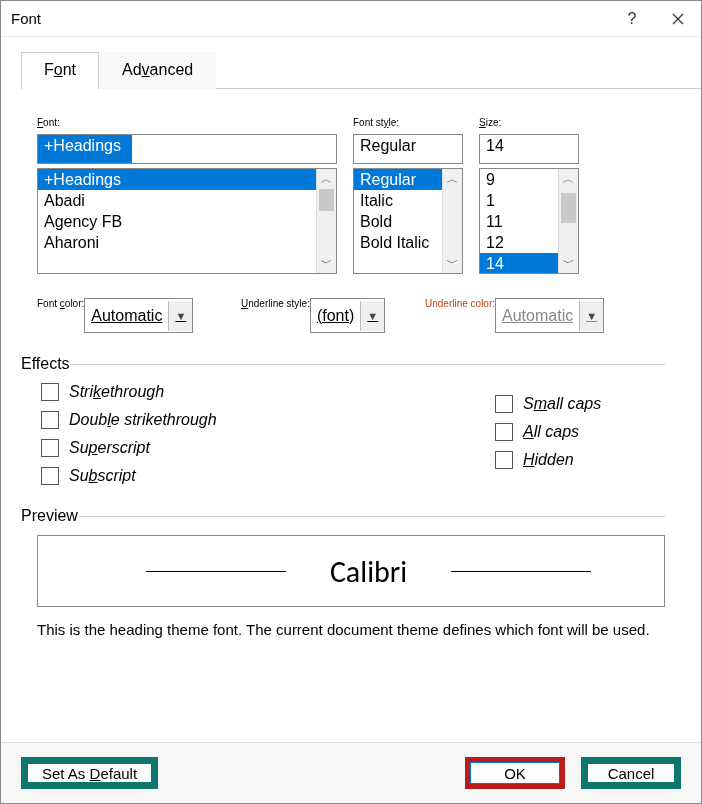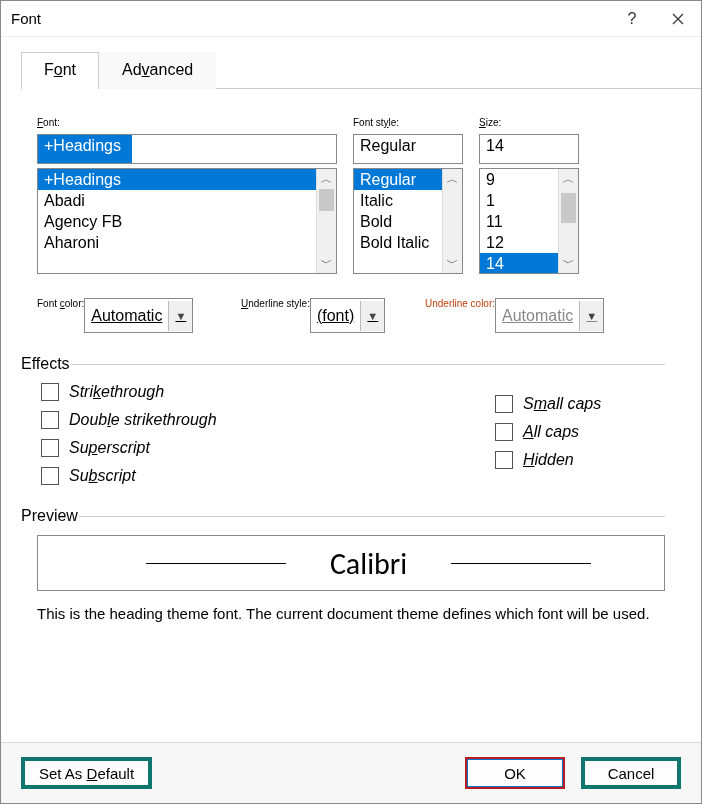--- a/index.html
+++ b/index.html
@@ -78,36 +78,36 @@
   .section-hdr {
     font-size: 16px; margin: 22px 0 10px -16px;
     display:flex; align-items:center; gap:1px;
   }
   .section-hdr .line { flex:1; height:1px; background:#ccc; }
   .effects-grid { display:flex; gap: 80px; }
   .effects-col { display:flex; flex-direction:column; gap:10px; margin-left: 4px; font-style: italic;}
   .chk { display:flex; align-items:center; gap:10px; font-size:16px; }
   .chkbox { width:18px; height:18px; border:1px solid #555; background:#fff; }
   .preview-box {
-    border:1px solid #888; height:56px; margin-top:8px;
+    border:1px solid #888; height:72px; margin-top:8px;
     display:flex; align-items:center; justify-content:center; gap:30px;padding-left:35px;
   }
   .preview-line { flex:0 0 140px; border-bottom:1px solid #000; margin: 0 14px; }
   .preview-text { font-size: 30px; font-family: Calibri, sans-serif; }
   .preview-desc { font-size:15px; margin-top:14px; }
   .buttonbar {
     display:flex; align-items:center; gap:16px;
     padding: 14px 20px; border-top:1px solid #ddd; background:#f7f7f7;
   }
   .btn {
-    height:32px; min-width:100px; border:4px solid #0f766e; background:#fdfdfd;
+    height:32px; min-width:100px; border:7px solid #0f766e; background:#fdfdfd;
     font-size:15px; display:flex; align-items:center; justify-content:center;
     padding: 0 14px;
   }
-  .btn.primary { border:2px solid #b91c1c; box-shadow: inset 0 0 0 1px #0078d7; }
+  .btn.primary { border:5px solid #b91c1c; box-shadow: inset 0 0 0 1px #0078d7; }
   .spacer { flex:1; }
 </style>
 </head>
 <body>
 
 <div class="dialog">
 
   <div class="titlebar">
     <div class="titlebar-title">Font</div>
     <div class="titlebar-btn">?</div>

